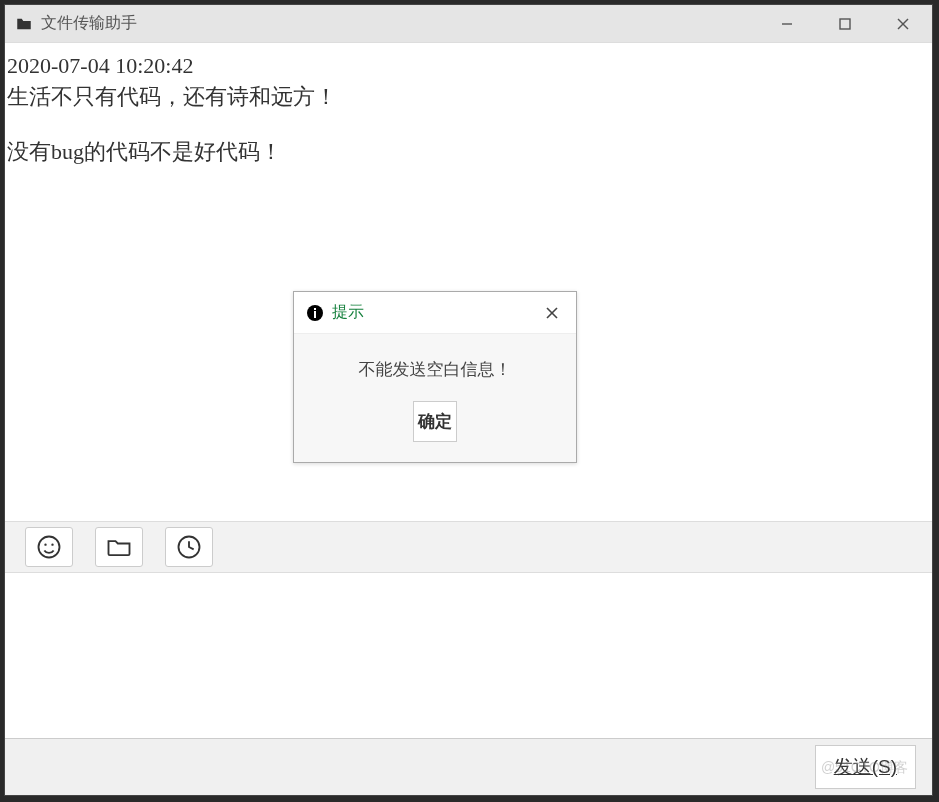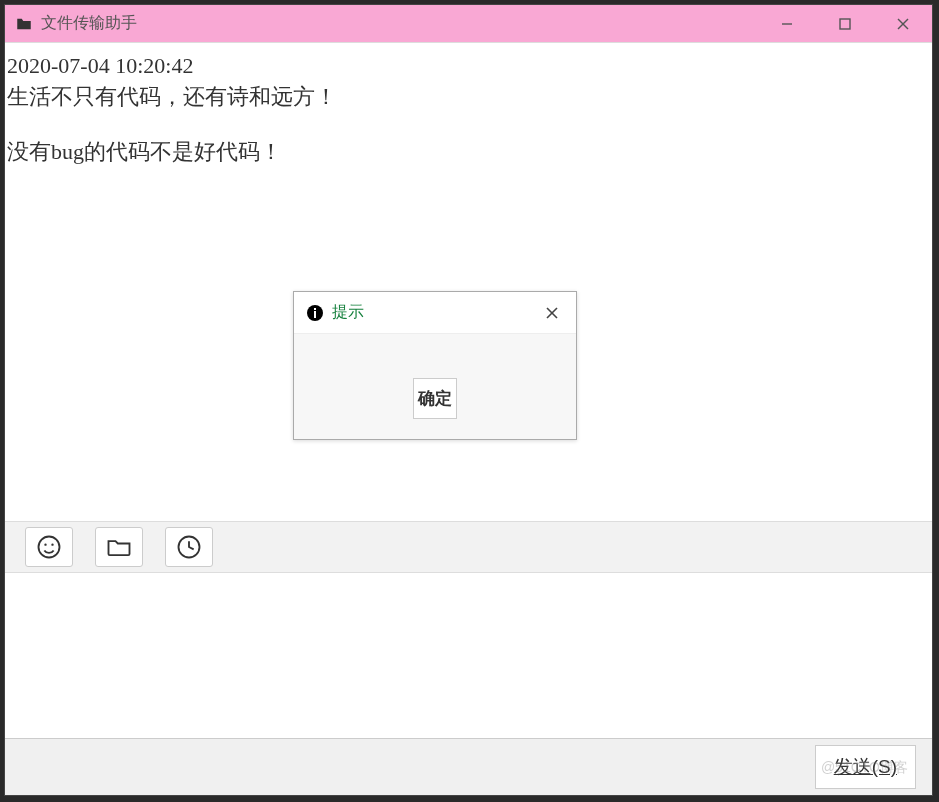--- a/index.html
+++ b/index.html
@@ -22,21 +22,21 @@
       background: #fff;
       border: 1px solid #444;
       width: 100%;
       height: 100%;
       display: flex;
       flex-direction: column;
       position: relative;
     }
     .titlebar {
       height: 38px;
-      background: #f9a8d4;
+      background: #e5e5e5;
       border-bottom: 1px solid #ddd;
       display: flex;
       align-items: center;
       padding-left: 10px;
     }
     .titlebar .app-icon {
       width: 18px; height: 18px;
       margin-right: 8px;
       display: flex; align-items: center; justify-content: center;
     }
@@ -249,19 +249,20 @@
         </span>
         <span class="dtitle">提示</span>
         <span class="dclose">
           <svg viewBox="0 0 14 14" width="14" height="14">
               <line x1="2" y1="2" x2="12" y2="12" stroke="#444" stroke-width="1.6"></line>
               <line x1="12" y1="2" x2="2" y2="12" stroke="#444" stroke-width="1.6"></line>
             </svg>
         </span>
       </div>
       <div class="dialog-body">
+        <div>不能发送空白信息！</div>
         <button class="dialog-btn">确定</button>
       </div>
     </div>
 
     <div class="watermark">@51CTO博客</div>
   </div>
 </div>
 
 </body></html>

